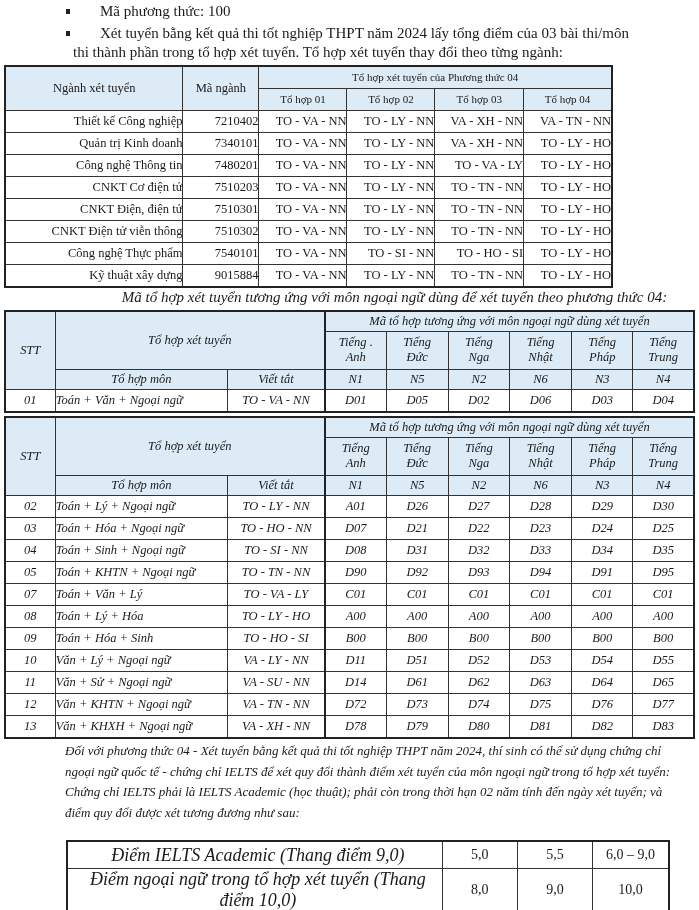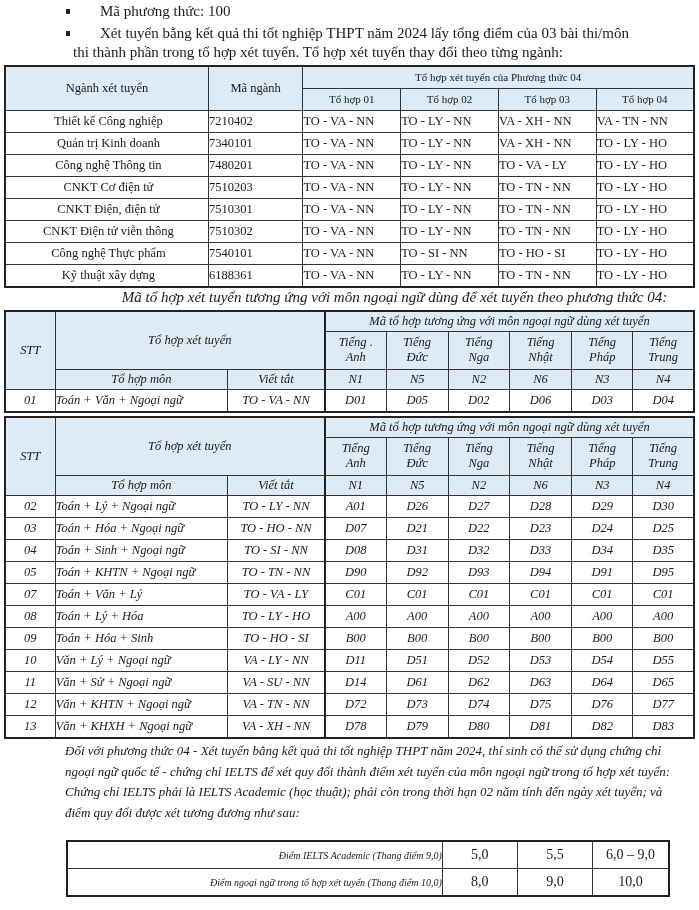--- a/index.html
+++ b/index.html
@@ -16,24 +16,24 @@
   .b1 { top: 2px; }
   .b1 .txt { position: absolute; left: 100px; white-space: nowrap; }
   .b2 { top: 24px; }
   .b2 .txt { position: absolute; left: 100px; width: 590px; white-space: nowrap; }
   .b2 .txt2 { position: absolute; left: 73px; top: 19px; white-space: nowrap; }
 
   table { border-collapse: collapse; position: absolute; }
   td, th { padding: 0; font-weight: normal; }
 
   
-  #t1 { left: 4px; top: 65px; width: 691px; border: 2px solid #222; font-size: 12.5px; }
+  #t1 { left: 4px; top: 65px; width: 609px; border: 2px solid #222; font-size: 12.5px; }
   #t1 th { background: #dcebf5; border: 1px solid #333; text-align: center; }
-  #t1 td { border: 1px solid #333; height: 21px; text-align: left; white-space: nowrap; }
-  #t1 td.left { text-align: center; padding-left: 3px; }
+  #t1 td { border: 1px solid #333; height: 21px; text-align: right; white-space: nowrap; }
+  #t1 td.left { text-align: right; padding-left: 3px; }
   #t1 .hdr-small { font-size: 11px; }
 
   .caption {
     position: absolute; left: 0; width: 699px; text-align: center;
     font-style: italic; font-size: 15px; top: 289px; white-space: nowrap; margin-left: 45px;
   }
 
   
   .ctab { left: 4px; width: 691px; border: 2px solid #222; font-size: 12.5px; font-style: italic; }
   .ctab th { background: #dcebf5; border: 1px solid #333; text-align: center; line-height: 15px; }
@@ -42,21 +42,21 @@
   .ctab .thick-l { border-left: 2px solid #222; }
   #t2 { top: 310px; }
   #t3 { top: 416px; }
 
   .note {
     position: absolute; left: 65px; top: 741px; width: 620px;
     font-style: italic; font-size: 13px; line-height: 20.5px;
   }
   #t4 { left: 66px; top: 840px; width: 604px; border: 2px solid #222; font-size: 14px; }
   #t4 td { border: 1px solid #333; height: 26px; text-align: center; }
-  #t4 td.left { text-align: right; padding-left: 6px; font-style: italic; font-size: 10px; }
+  #t4 td.left { text-align: center; padding-left: 6px; font-style: italic; font-size: 18px; }
 </style>
 </head>
 <body>
 
 <div class="bullet-line b1">
   <span class="dot"></span>
   <span class="txt">Mã phương thức: 100</span>
 </div>
 <div class="bullet-line b2">
   <span class="dot"></span>
@@ -138,21 +138,21 @@
       <tr>
         <td class="left">Công nghệ Thực phẩm</td>
         <td>7540101</td>
         <td>TO - VA - NN</td>
         <td>TO - SI - NN</td>
         <td>TO - HO - SI</td>
         <td>TO - LY - HO</td>
       </tr>
       <tr>
         <td class="left">Kỹ thuật xây dựng</td>
-        <td>6188361</td>
+        <td>9015884</td>
         <td>TO - VA - NN</td>
         <td>TO - LY - NN</td>
         <td>TO - TN - NN</td>
         <td>TO - LY - HO</td>
       </tr>
     </tbody>
 </table>
 
 <div class="caption">Mã tổ hợp xét tuyển tương ứng với môn ngoại ngữ dùng để xét tuyển theo phương thức 04:</div>
 

